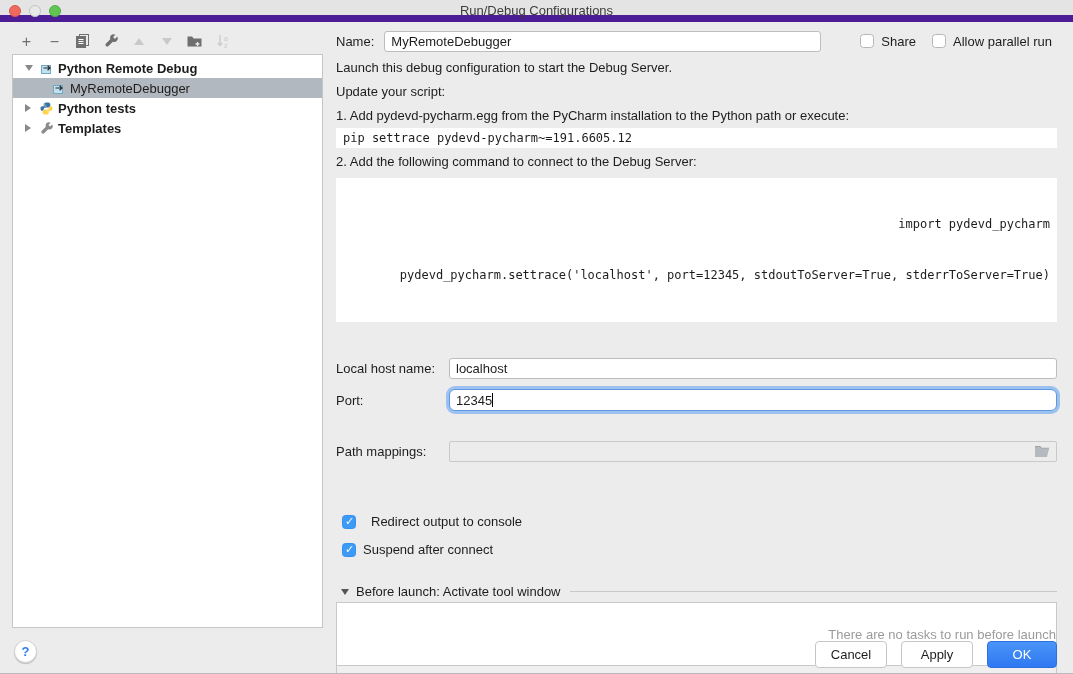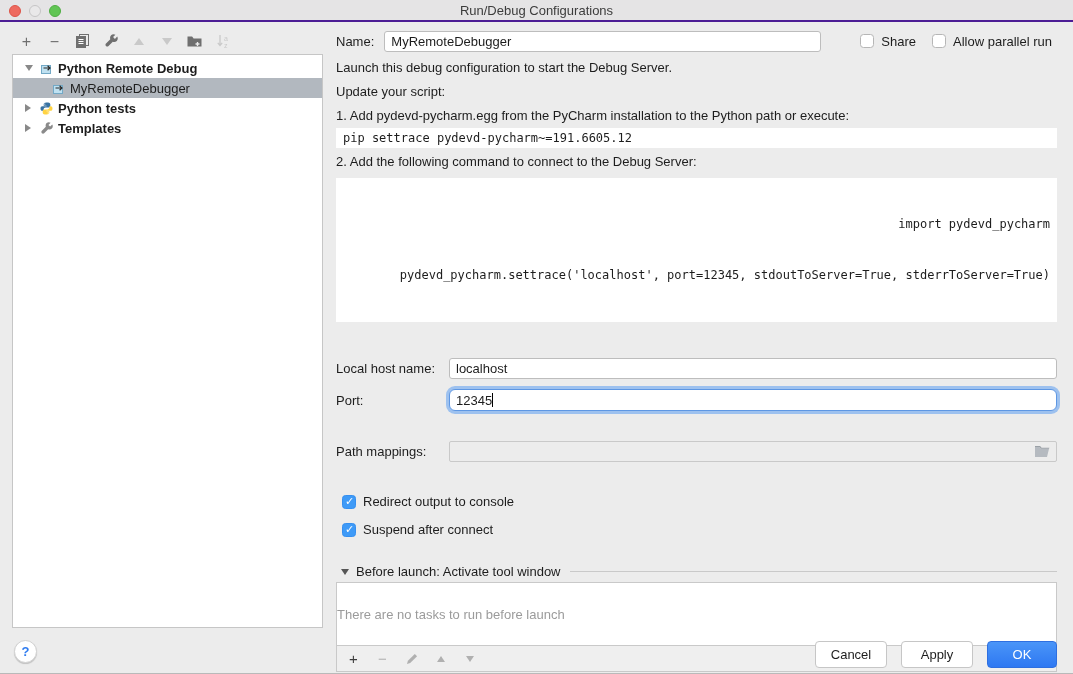--- a/index.html
+++ b/index.html
@@ -1,21 +1,21 @@
 <!DOCTYPE html>
 <html><head>
 <meta charset="utf-8">
 <style>
   * { margin:0; padding:0; box-sizing:border-box; }
   html,body { width:1073px; height:674px; }
   body { font-family:"Liberation Sans", sans-serif; font-size:13px; color:#1d1d1d; background:#ececec; }
   .window { position:relative; width:1073px; height:674px; background:#ececec; overflow:hidden; border-bottom:1px solid #b9b9b9; }
 
   
-  .titlebar { height:22px; background:#e5e4e5; border-bottom:2px solid #4c1d95; position:relative; }
+  .titlebar { height:22px; background:#e5e4e5; border-bottom:7px solid #4c1d95; position:relative; }
   .title { text-align:center; line-height:21px; font-size:13px; color:#3c3c3c; }
   .lights { position:absolute; left:9px; top:5px; display:flex; gap:8px; }
   .light { width:12px; height:12px; border-radius:50%; }
   .light.red   { background:#ee6a5f; border:1px solid #dd5448; }
   .light.gray  { background:#e9e8e9; border:1px solid #c6c5c6; }
   .light.green { background:#61c554; border:1px solid #4fae43; }
 
   
   .sidebar-toolbar { position:absolute; left:19px; top:33px; display:flex; align-items:center; gap:13px; height:16px; }
   .tbico { width:15px; height:15px; display:flex; align-items:center; justify-content:center; color:#6f6f6f; font-size:16px; line-height:15px; cursor:default; }
@@ -59,27 +59,27 @@
   .frow > label { width:113px; flex:none; }
   .frow .field { flex:1; }
   .port-field { flex:1; display:flex; align-items:center; height:22px; background:#fff; border:1px solid #5e97e3; border-radius:6px; box-shadow:0 0 0 3px #9dc1ef; padding:0 6px; }
   .caret { display:inline-block; width:1px; height:14px; background:#000; }
   .frow.path { margin-top:30px; }
   .path-wrap { position:relative; flex:1; display:flex; }
   .path-field { flex:1; background:#ececec; border:1px solid #c9c9c9; border-radius:2px; }
   .browse { position:absolute; right:7px; top:4px; width:16px; height:13px; display:flex; cursor:default; }
 
   .check-row { display:flex; align-items:center; margin-left:6px; }
-  .check-row.one { margin-top:32px; }
+  .check-row.one { margin-top:52px;gap:8px; }
   .check-row.two { margin-top:13px; }
 
   .before-header { display:flex; align-items:center; margin-top:27px; margin-left:5px; }
   .bh-twisty { width:0; height:0; border-left:4px solid transparent; border-right:4px solid transparent; border-top:6px solid #565656; margin-right:7px; }
   .bh-line { flex:1; border-top:1px solid #c9c9c9; margin-left:9px; }
-  .task-panel { margin-top:3px; height:64px; background:#fff; border:1px solid #c9c9c9; display:flex; align-items:center; justify-content:flex-start; }
+  .task-panel { margin-top:3px; height:64px; background:#fff; border:1px solid #c9c9c9; display:flex; align-items:center; justify-content:flex-end; }
   .task-empty { color:#9b9b9b; }
   .task-toolbar { height:26px; background:#efefef; border:1px solid #c9c9c9; border-top:none; display:flex; align-items:center; gap:16px; padding-left:10px; }
   .ttico { display:flex; align-items:center; justify-content:center; width:13px; height:13px; font-size:15px; color:#b0b0b0; cursor:default; }
   .ttico.dark { color:#3c3c3c; }
   .tri.sm-up   { border-left:4.5px solid transparent; border-right:4.5px solid transparent; border-bottom:6px solid #b0b0b0; }
   .tri.sm-down { border-left:4.5px solid transparent; border-right:4.5px solid transparent; border-top:6px solid #b0b0b0; }
 
   
   .help-button { position:absolute; left:14px; top:640px; width:23px; height:23px; border-radius:50%; background:#fff; border:1px solid #d2d2d2; box-shadow:0 1px 1px rgba(0,0,0,.18); color:#2f7cf0; text-align:center; line-height:21px; font-size:13px; font-weight:bold; cursor:default; }
   .footer-buttons { position:absolute; right:16px; top:641px; display:flex; gap:14px; }

